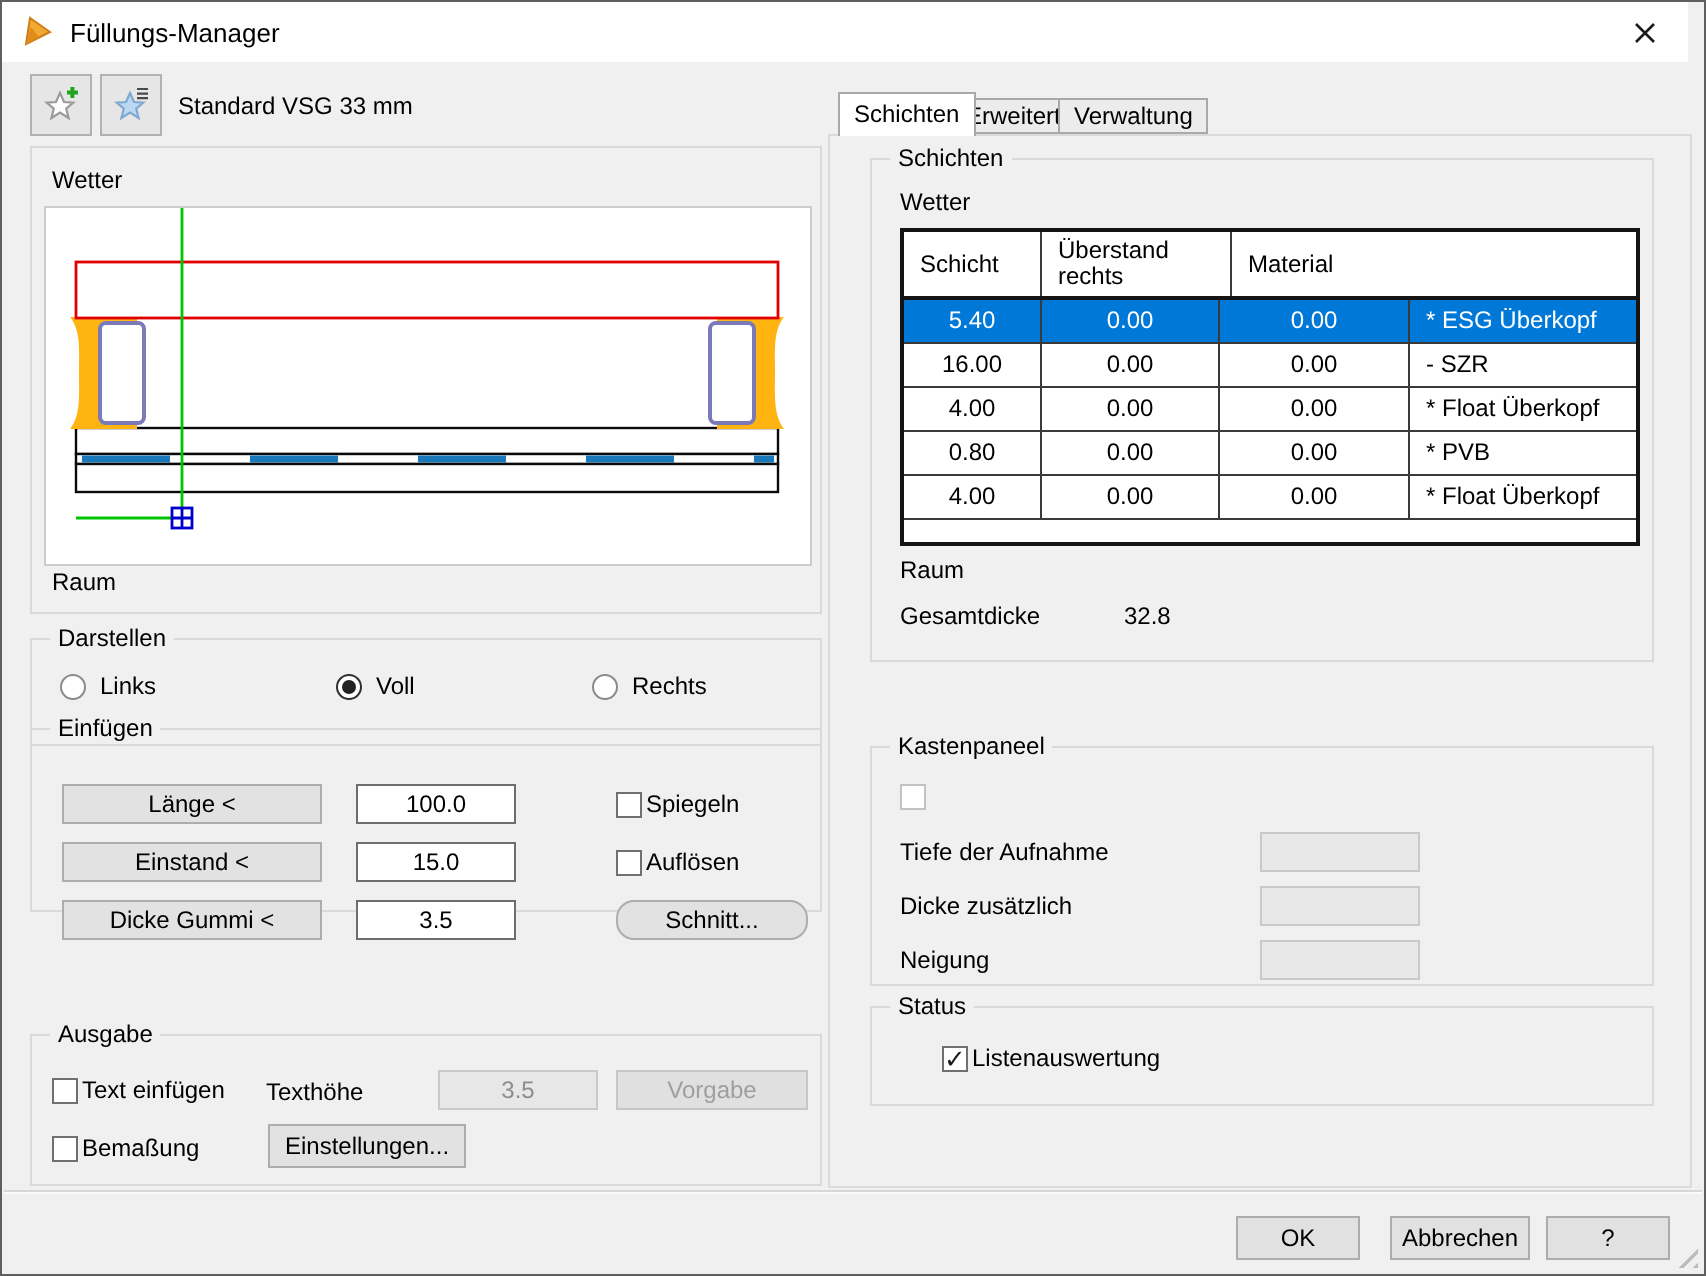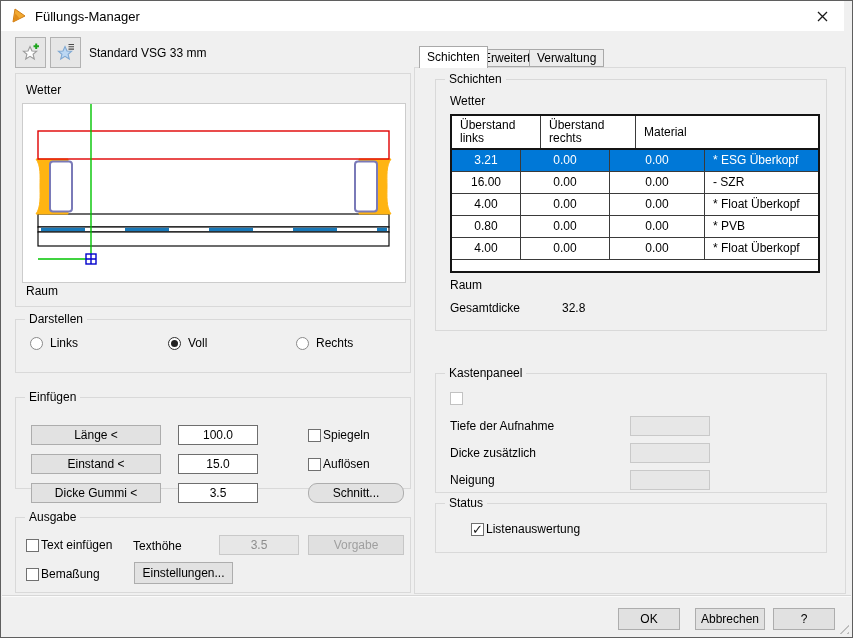--- a/index.html
+++ b/index.html
@@ -34,21 +34,21 @@
   .violet-rect{fill:#fff;stroke:var(--violet);stroke-width:2;}
   .green-line{stroke:var(--green);stroke-width:1.4;}
   .marker{fill:#fff;stroke:var(--marker);stroke-width:1.4;}
   
   #group-darstellen{left:14px;top:318px;width:396px;height:54px;}
   .radio-item{position:absolute;top:16px;display:flex;align-items:center;gap:7px;}
   .radio{width:13px;height:13px;border:1px solid #8a8a8a;border-radius:50%;background:#fff;box-sizing:border-box;position:relative;flex:none;}
   .radio-item.checked .radio{border-color:#2f2f2f;}
   .radio-item.checked .radio::after{content:"";position:absolute;left:2px;top:2px;width:7px;height:7px;border-radius:50%;background:#222;}
   
-  #group-einfuegen{left:14px;top:396px;width:396px;height:92px;}
+  #group-einfuegen{left:14px;top:363px;width:396px;height:92px;}
   #group-ausgabe{left:14px;top:516px;width:396px;height:76px;}
   .action-btn{position:absolute;height:20px;background:#e2e2e2;border:1px solid #adadad;box-sizing:border-box;text-align:center;line-height:18px;cursor:default;}
   .action-btn.disabled{background:#e0e0e0;border-color:#c6c6c6;color:#9f9f9f;}
   .num-input{position:absolute;width:80px;height:20px;border:1px solid #6e6e6e;box-sizing:border-box;background:#fff;text-align:center;font:inherit;padding:0;}
   .num-input:disabled{background:#e7e7e7;border-color:#c9c9c9;color:#8d8d8d;}
   .cb-row{position:absolute;display:flex;align-items:center;gap:2px;}
   .cb{width:13px;height:13px;border:1px solid #707070;background:#fff;box-sizing:border-box;flex:none;position:relative;}
   .cb.disabled{border-color:#c2c2c2;}
   .cb.checked::after{content:"\2713";position:absolute;left:0px;top:-2px;font-size:13px;color:#1a1a1a;}
   
@@ -206,27 +206,27 @@
   <div class="tab active" id="tab-0">Schichten</div>
   <div class="tab" id="tab-1">Erweitert</div>
   <div class="tab" id="tab-2">Verwaltung</div>
   <div class="tabpage"></div>
 
   <div class="panel" id="group-schichten">
     <div class="legend">Schichten</div>
     <div class="inner-label" style="left:14px;top:14px;">Wetter</div>
     <div class="ltable">
       <div class="hrow">
-          <div class="hcell c1">Überstand links</div>
+          <div class="hcell c0">Schicht</div>
           <div class="hcell c2">Überstand rechts</div>
           <div class="hcell c3">Material</div>
         </div>
       <div>
           <div class="trow selected">
-            <div class="tcell c0">3.21</div>
+            <div class="tcell c0">5.40</div>
             <div class="tcell c1">0.00</div>
             <div class="tcell c2">0.00</div>
             <div class="tcell c3">* ESG Überkopf</div>
           </div>
           <div class="trow">
             <div class="tcell c0">16.00</div>
             <div class="tcell c1">0.00</div>
             <div class="tcell c2">0.00</div>
             <div class="tcell c3">- SZR</div>
           </div>

